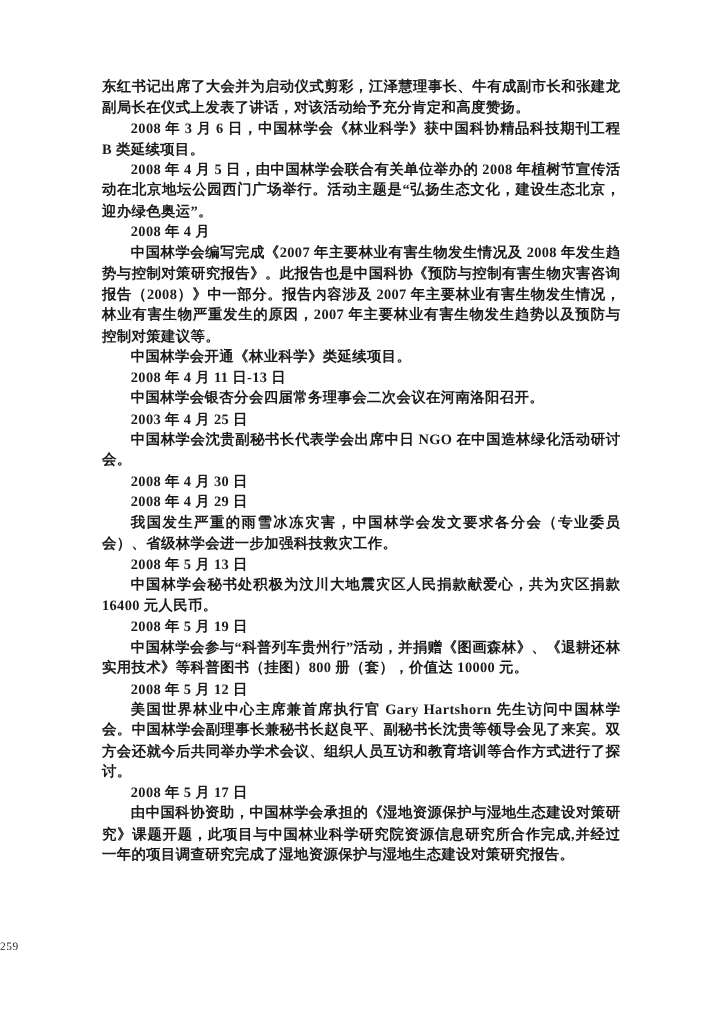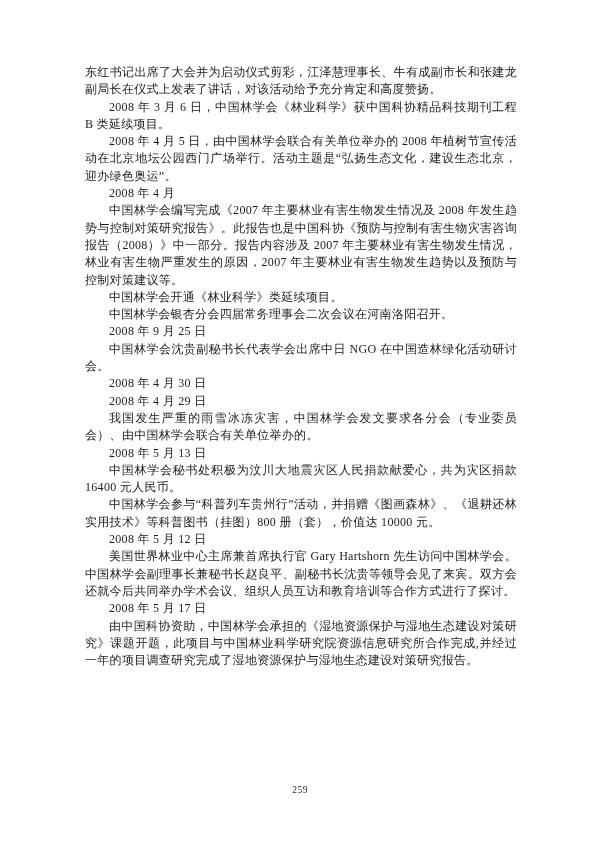--- a/index.html
+++ b/index.html
@@ -27,55 +27,58 @@
     font-size: 12px;
     line-height: 17.3px;
     letter-spacing: 0.3px;
     color: #1b1b1b;
     text-align: justify;
   }
   .content p {
     margin: 0;
     padding: 0;
     text-indent: 2em;
+    font-weight: bold;
   }
   .content p.first {
     text-indent: 0;
   }
   .page-number {
     position: absolute;
     left: 0;
     right: 0;
     top: 785px;
-    text-align: center;
+    text-align: left;
     font-family: "Liberation Serif", "DejaVu Serif", serif;
     font-size: 9.5px;
     letter-spacing: 0.5px;
     color: #2b2b2b;
   }
 </style>
 </head>
 <body>
 
 <div class="page">
   <div class="content">
     <p class="first">东红书记出席了大会并为启动仪式剪彩，江泽慧理事长、牛有成副市长和张建龙副局长在仪式上发表了讲话，对该活动给予充分肯定和高度赞扬。</p>
     <p>2008 年 3 月 6 日，中国林学会《林业科学》获中国科协精品科技期刊工程 B 类延续项目。</p>
     <p>2008 年 4 月 5 日，由中国林学会联合有关单位举办的 2008 年植树节宣传活动在北京地坛公园西门广场举行。活动主题是“弘扬生态文化，建设生态北京，迎办绿色奥运”。</p>
     <p>2008 年 4 月</p>
     <p>中国林学会编写完成《2007 年主要林业有害生物发生情况及 2008 年发生趋势与控制对策研究报告》。此报告也是中国科协《预防与控制有害生物灾害咨询报告（2008）》中一部分。报告内容涉及 2007 年主要林业有害生物发生情况，林业有害生物严重发生的原因，2007 年主要林业有害生物发生趋势以及预防与控制对策建议等。</p>
     <p>中国林学会开通《林业科学》类延续项目。</p>
+    <p>2008 年 4 月 11 日-13 日</p>
     <p>中国林学会银杏分会四届常务理事会二次会议在河南洛阳召开。</p>
-    <p>2008 年 9 月 25 日</p>
+    <p>2003 年 4 月 25 日</p>
     <p>中国林学会沈贵副秘书长代表学会出席中日 NGO 在中国造林绿化活动研讨会。</p>
     <p>2008 年 4 月 30 日</p>
     <p>2008 年 4 月 29 日</p>
-    <p>我国发生严重的雨雪冰冻灾害，中国林学会发文要求各分会（专业委员会）、由中国林学会联合有关单位举办的。</p>
+    <p>我国发生严重的雨雪冰冻灾害，中国林学会发文要求各分会（专业委员会）、省级林学会进一步加强科技救灾工作。</p>
     <p>2008 年 5 月 13 日</p>
     <p>中国林学会秘书处积极为汶川大地震灾区人民捐款献爱心，共为灾区捐款 16400 元人民币。</p>
+    <p>2008 年 5 月 19 日</p>
     <p>中国林学会参与“科普列车贵州行”活动，并捐赠《图画森林》、《退耕还林实用技术》等科普图书（挂图）800 册（套），价值达 10000 元。</p>
     <p>2008 年 5 月 12 日</p>
     <p>美国世界林业中心主席兼首席执行官 Gary Hartshorn 先生访问中国林学会。中国林学会副理事长兼秘书长赵良平、副秘书长沈贵等领导会见了来宾。双方会还就今后共同举办学术会议、组织人员互访和教育培训等合作方式进行了探讨。</p>
     <p>2008 年 5 月 17 日</p>
     <p>由中国科协资助，中国林学会承担的《湿地资源保护与湿地生态建设对策研究》课题开题，此项目与中国林业科学研究院资源信息研究所合作完成,并经过一年的项目调查研究完成了湿地资源保护与湿地生态建设对策研究报告。</p>
   </div>
   <div class="page-number">259</div>
 </div>
 
 </body></html>

